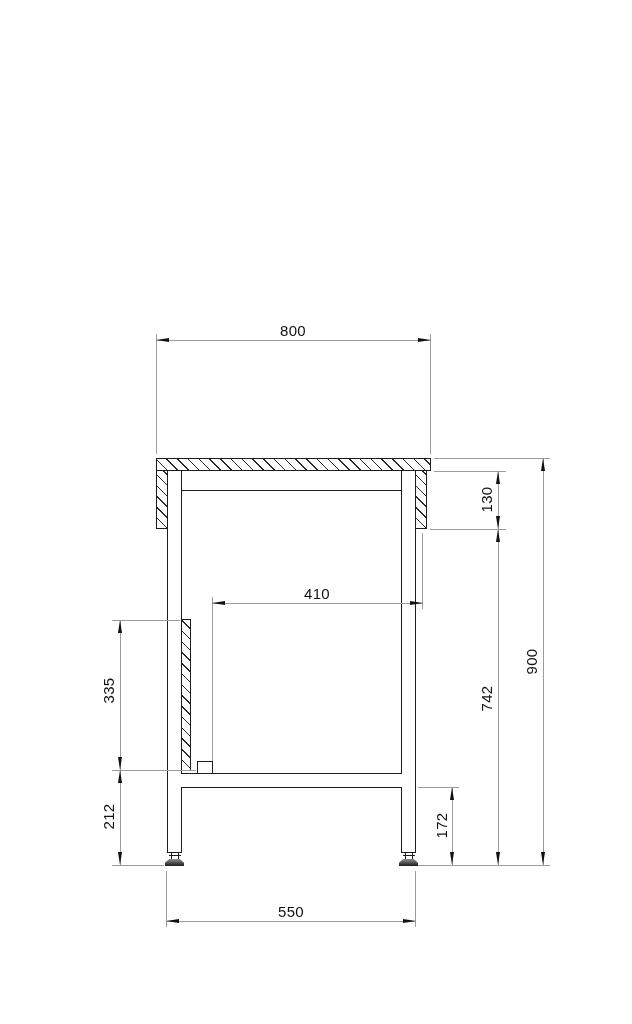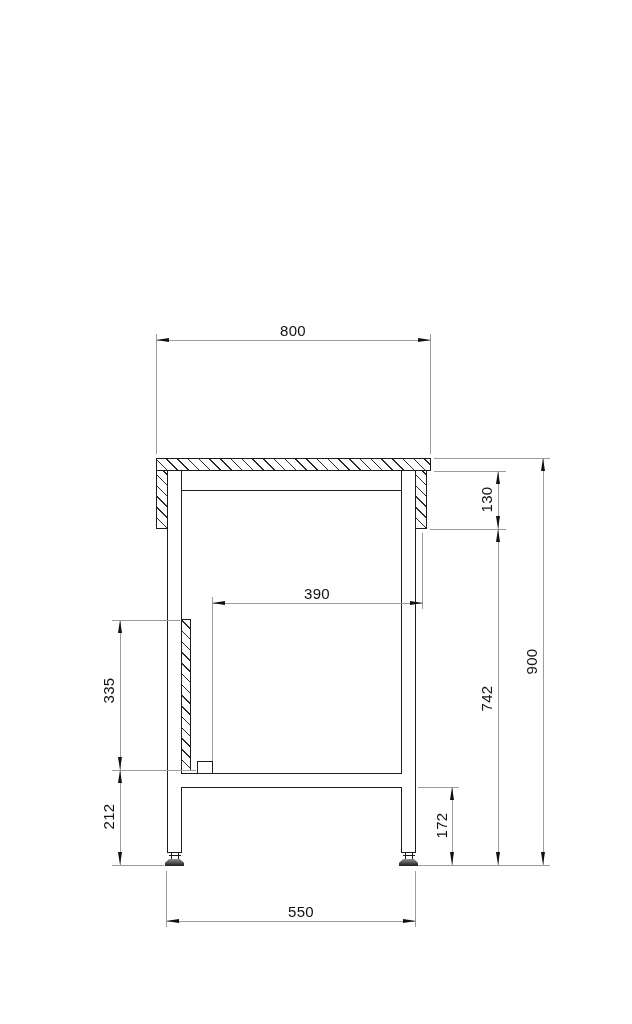--- a/index.html
+++ b/index.html
@@ -79,21 +79,21 @@
     <div class="arr arr-r" style="left:418px;top:338px;"></div>
     <div class="dim-label" style="left:263px;top:322px;">800</div>
   </div>
 
   <div>
     <div class="dl w1" style="left:212px;top:597px;height:164px;"></div>
     <div class="dl w1" style="left:422px;top:533px;height:76px;"></div>
     <div class="dl h1" style="left:212px;top:603px;width:211px;"></div>
     <div class="arr arr-l" style="left:212px;top:601px;"></div>
     <div class="arr arr-r" style="left:410px;top:601px;"></div>
-    <div class="dim-label" style="left:287px;top:585px;">390</div>
+    <div class="dim-label" style="left:287px;top:585px;">410</div>
   </div>
 
   <div>
     <div class="dl h1" style="left:434px;top:471px;width:72px;"></div>
     <div class="dl h1" style="left:430px;top:529px;width:76px;"></div>
     <div class="dl w1" style="left:498px;top:471px;height:58px;"></div>
     <div class="arr arr-u" style="left:496px;top:471px;"></div>
     <div class="arr arr-d" style="left:496px;top:516px;"></div>
     <div class="dim-label v" style="left:456px;top:491px;">130</div>
   </div>
@@ -139,16 +139,16 @@
     <div class="dl h1" style="left:112px;top:865px;width:52px;"></div>
     <div class="dim-label v" style="left:78px;top:808px;">212</div>
   </div>
 
   <div>
     <div class="dl w1" style="left:166px;top:871px;height:56px;"></div>
     <div class="dl w1" style="left:415px;top:871px;height:56px;"></div>
     <div class="dl h1" style="left:166px;top:921px;width:250px;"></div>
     <div class="arr arr-l" style="left:166px;top:919px;"></div>
     <div class="arr arr-r" style="left:403px;top:919px;"></div>
-    <div class="dim-label" style="left:271px;top:903px;">550</div>
+    <div class="dim-label" style="left:261px;top:903px;">550</div>
   </div>
 
 </div>
 
 </body></html>

